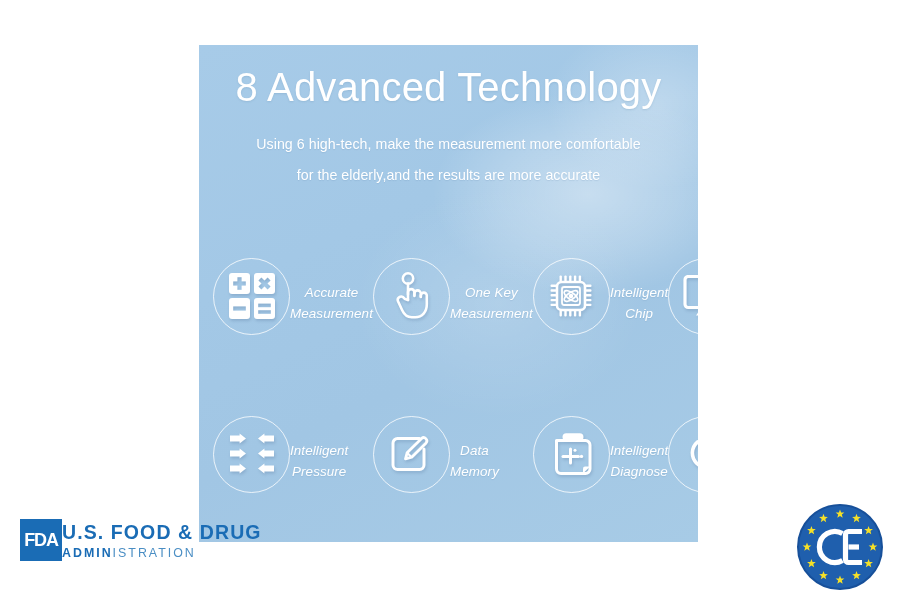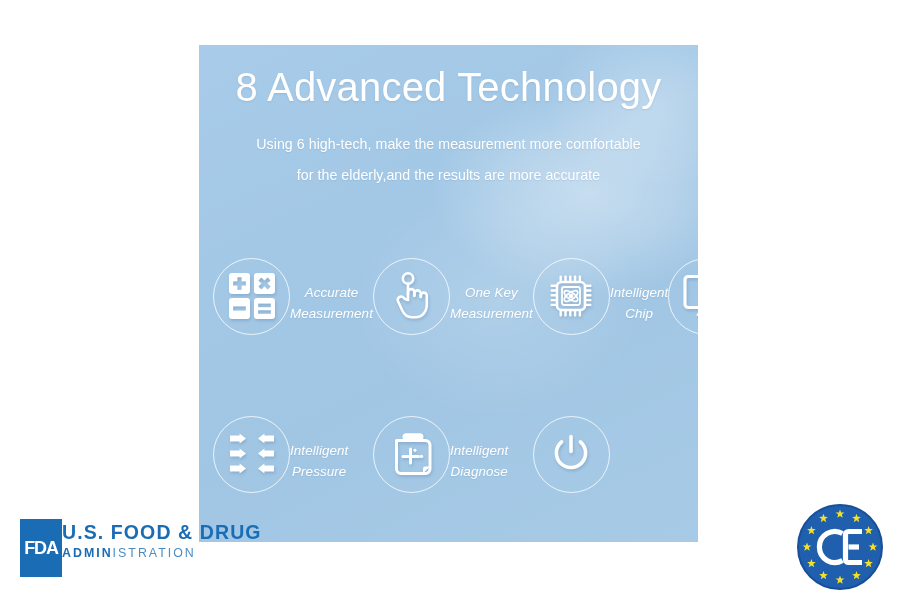--- a/index.html
+++ b/index.html
@@ -109,21 +109,21 @@
   
   #fda {
     position: absolute;
     left: 20px;
     top: 519px;
     display: flex;
     align-items: flex-start;
   }
   #fda-mark {
     width: 42px;
-    height: 58px;
+    height: 42px;
     background: #1a6cb5;
     display: flex;
     align-items: center;
     justify-content: center;
     flex: none;
   }
   #fda-mark span {
     color: #ffffff;
     font-size: 18px;
     font-weight: 700;
@@ -307,20 +307,33 @@
                 <path d="M46 17.4 h-9.6 v-2.0 l-6.4 5.0 6.4 5.0 v-2.0 H46 z"></path>
                 <path d="M46 32.4 h-9.6 v-2.0 l-6.4 5.0 6.4 5.0 v-2.0 H46 z"></path>
               </g>
             </svg>
           </span>
         </div>
         <div class="label">Intelligent
 Pressure</div>
       </div>
 
+      <div class="cell">
+        <div class="circle">
+          <span>
+            <svg width="44" height="44" viewBox="0 0 44 44">
+              <path d="M30.5 6.5 H8.5 a4.5 4.5 0 0 0 -4.5 4.5 V33 a4.5 4.5 0 0 0 4.5 4.5 H30.5 a4.5 4.5 0 0 0 4.5 -4.5 V17" fill="none" stroke="#ffffff" stroke-width="3.0" stroke-linecap="round"></path>
+              <path d="M16.5 26.8 l1.6 -6.0 L32.6 6.4 a3.2 3.2 0 0 1 4.5 4.5 L22.7 25.2 z" fill="none" stroke="#ffffff" stroke-width="2.8" stroke-linejoin="round"></path>
+              <path d="M18.1 20.8 l4.5 4.5" stroke="#ffffff" stroke-width="2.2"></path>
+            </svg>
+          </span>
+        </div>
+        <div class="label">Data
+Memory</div>
+      </div>
 
       <div class="cell">
         <div class="circle">
           <span>
             <svg width="44" height="48" viewBox="0 0 44 48">
               <path d="M7.5 10.5 h29 a4.5 4.5 0 0 1 4.5 4.5 V39 a4.5 4.5 0 0 1 -4.5 4.5 H12
                        a4.5 4.5 0 0 1 -4.5 -4.5 z" fill="none" stroke="#ffffff" stroke-width="3.0" stroke-linejoin="round"></path>
               <path d="M41 36.5 L34 43.5 V38.5 a2 2 0 0 1 2 -2 z" fill="#ffffff"></path>
               <rect x="13.5" y="3.2" width="21" height="7.6" rx="3.8" fill="#ffffff"></rect>
               <g stroke="#ffffff" stroke-width="3.0" stroke-linecap="round">

